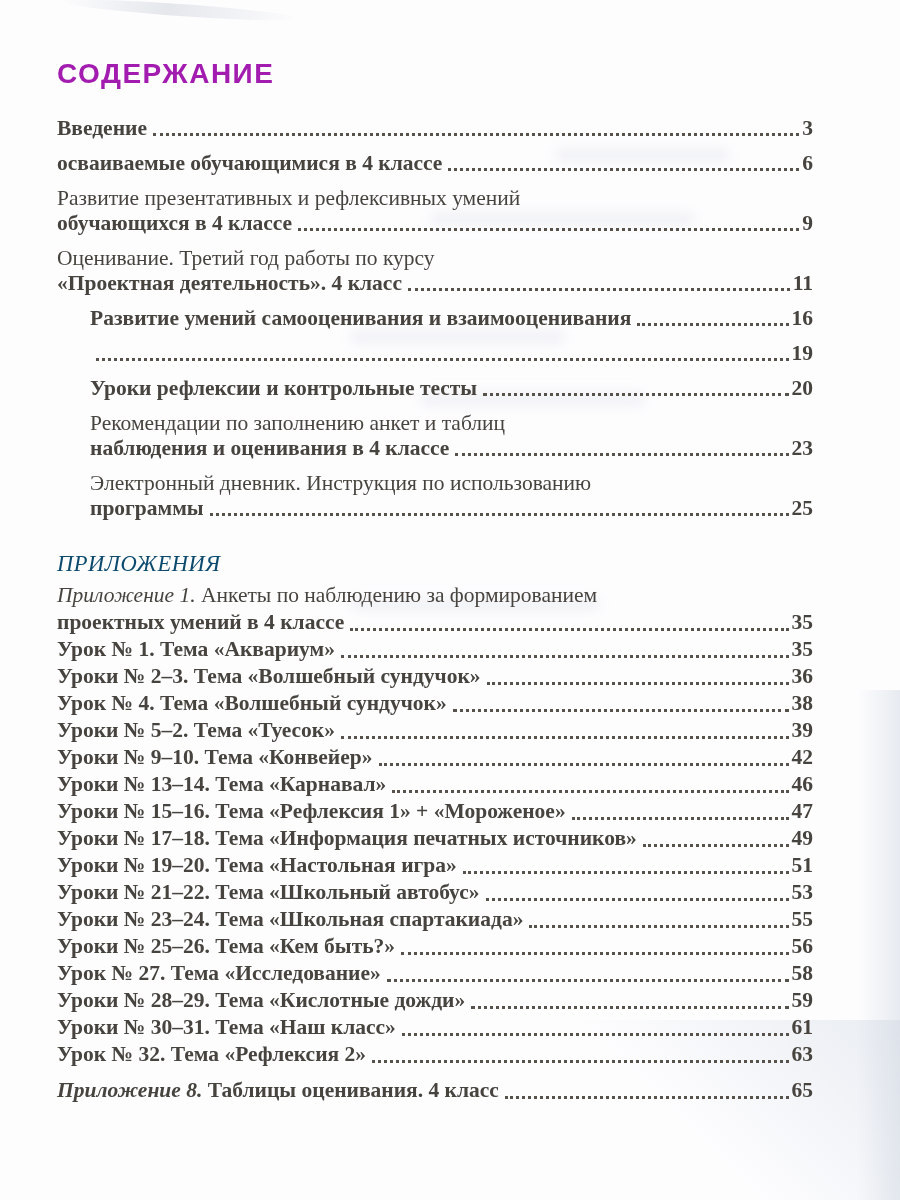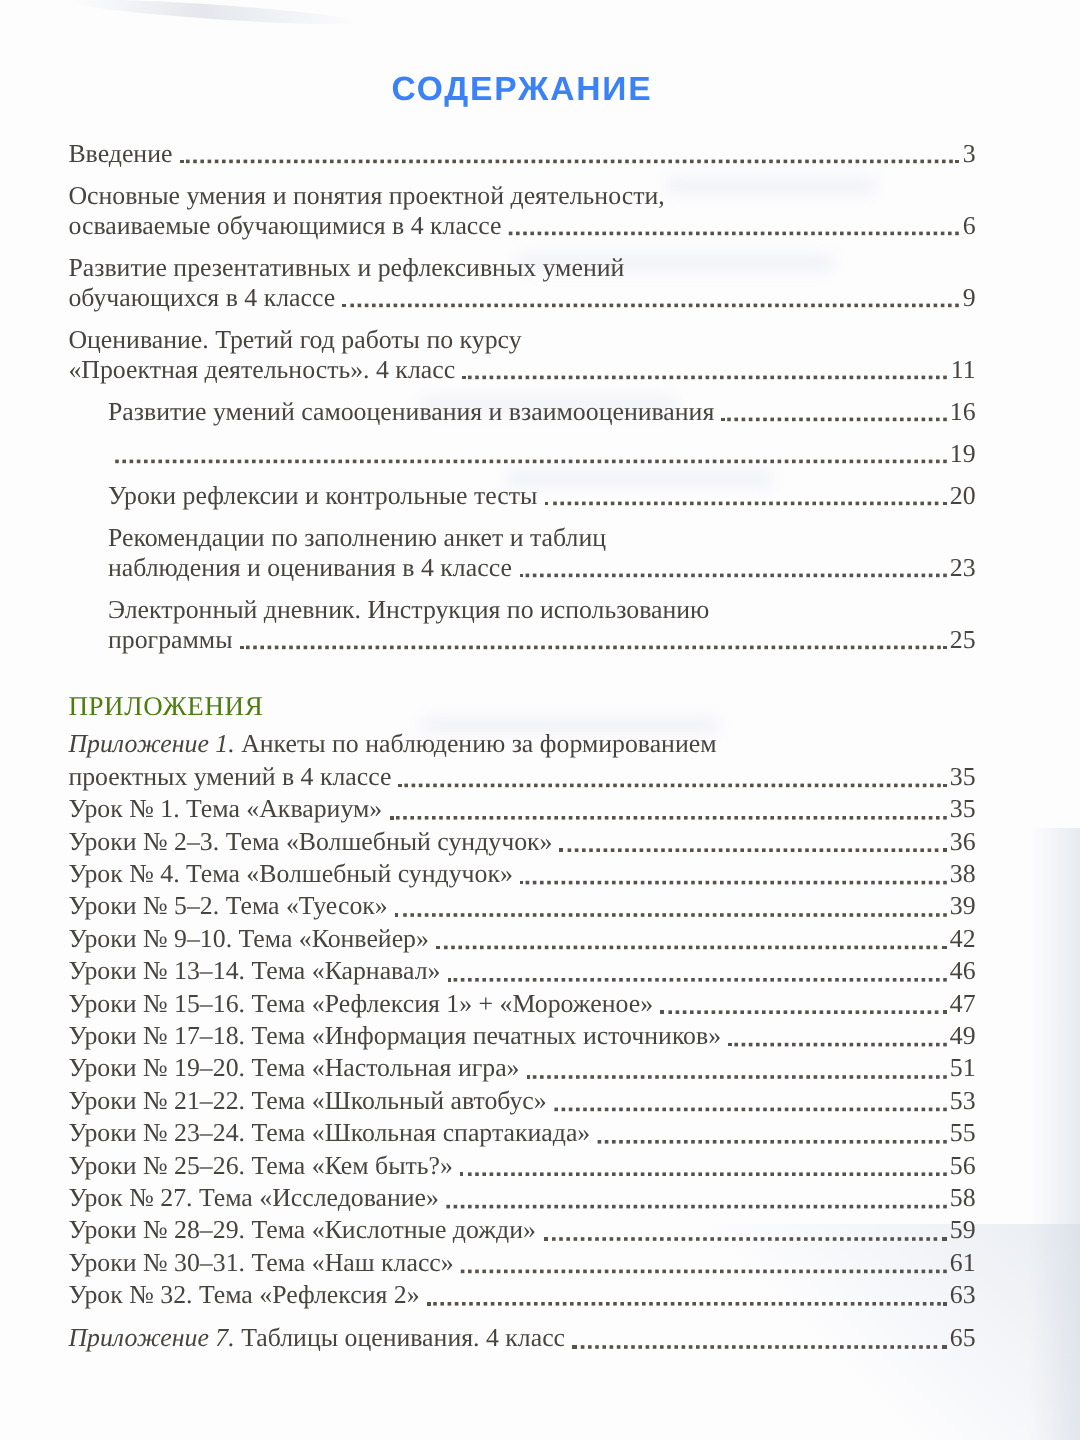--- a/index.html
+++ b/index.html
@@ -40,50 +40,50 @@
   .content {
     position: absolute;
     left: 57px; top: 0;
     width: 756px;
   }
   .title {
     font-family: "Liberation Sans", sans-serif;
     font-weight: bold;
     font-size: 28px;
     letter-spacing: 1.5px;
-    color: #3b82f6;
-    text-align: center;
+    color: #a21caf;
     margin: 58px 0 26px 0;
   }
   .toc-line {
     line-height: 25px;
     font-size: 21.5px;
   }
-  .toc-line-last { display: flex; align-items: flex-start; }
+  .toc-line-last { display: flex; align-items: flex-start; font-weight: bold; }
   .toc-text { white-space: nowrap; }
   .italic-prefix { font-style: italic; }
   .leader {
     flex: 1 1 auto;
     border-bottom: 3px dotted #57524b;
     margin: 0 3px 0 6px;
     align-self: flex-end;
     transform: translateY(-5px);
     min-width: 12px;
   }
   .pagenum { font-size: 21.5px; white-space: nowrap; }
 
   .toc-main .toc-entry { margin-bottom: 10px; }
   .toc-main .toc-entry.indent { margin-left: 33px; }
 
   .appendix-heading {
     font-size: 22.5px;
     font-weight: normal;
     letter-spacing: 0.5px;
-    color: #4d7c0f;
+    color: #0c4a6e;
     margin: 30px 0 5px 0;
+    font-style: italic;
   }
   .toc-appendix .toc-entry { margin: 0; }
   .toc-appendix .toc-line { line-height: 27px; }
   .toc-appendix .toc-entry.extra-gap { margin-top: 9px; }
 </style>
 </head>
 <body>
 
 <div class="page">
   <div class="artifact artifact-top-streak"></div>
@@ -100,21 +100,20 @@
 
     <div class="toc-main" id="toc-main">
         <div class="toc-entry">
           <div class="toc-line toc-line-last">
             <span class="toc-text">Введение</span>
             <span class="leader"></span>
             <span class="pagenum">3</span>
           </div>
         </div>
         <div class="toc-entry">
-          <div class="toc-line"><span class="toc-text">Основные умения и понятия проектной деятельности,</span></div>
           <div class="toc-line toc-line-last">
             <span class="toc-text">осваиваемые обучающимися в 4 классе</span>
             <span class="leader"></span>
             <span class="pagenum">6</span>
           </div>
         </div>
         <div class="toc-entry">
           <div class="toc-line"><span class="toc-text">Развитие презентативных и рефлексивных умений</span></div>
           <div class="toc-line toc-line-last">
             <span class="toc-text">обучающихся в 4 классе</span>
@@ -286,20 +285,20 @@
         </div>
         <div class="toc-entry">
           <div class="toc-line toc-line-last">
             <span class="toc-text">Урок № 32. Тема «Рефлексия 2»</span>
             <span class="leader"></span>
             <span class="pagenum">63</span>
           </div>
         </div>
         <div class="toc-entry extra-gap">
           <div class="toc-line toc-line-last">
-            <span class="toc-text"><span class="italic-prefix">Приложение 7. </span>Таблицы оценивания. 4 класс</span>
+            <span class="toc-text"><span class="italic-prefix">Приложение 8. </span>Таблицы оценивания. 4 класс</span>
             <span class="leader"></span>
             <span class="pagenum">65</span>
           </div>
         </div>
       </div>
   </div>
 </div>
 
 </body></html>

